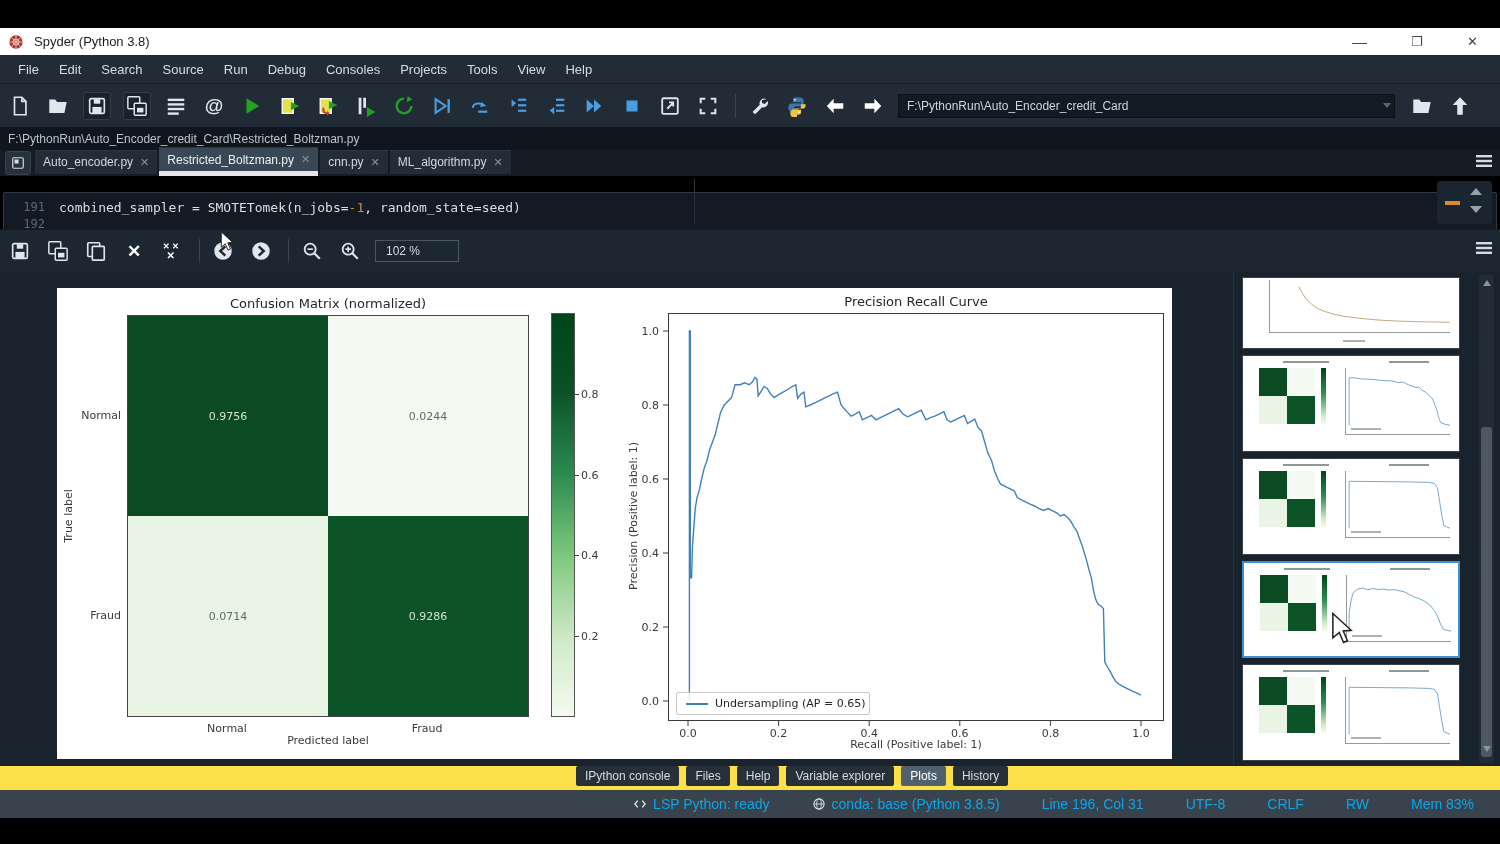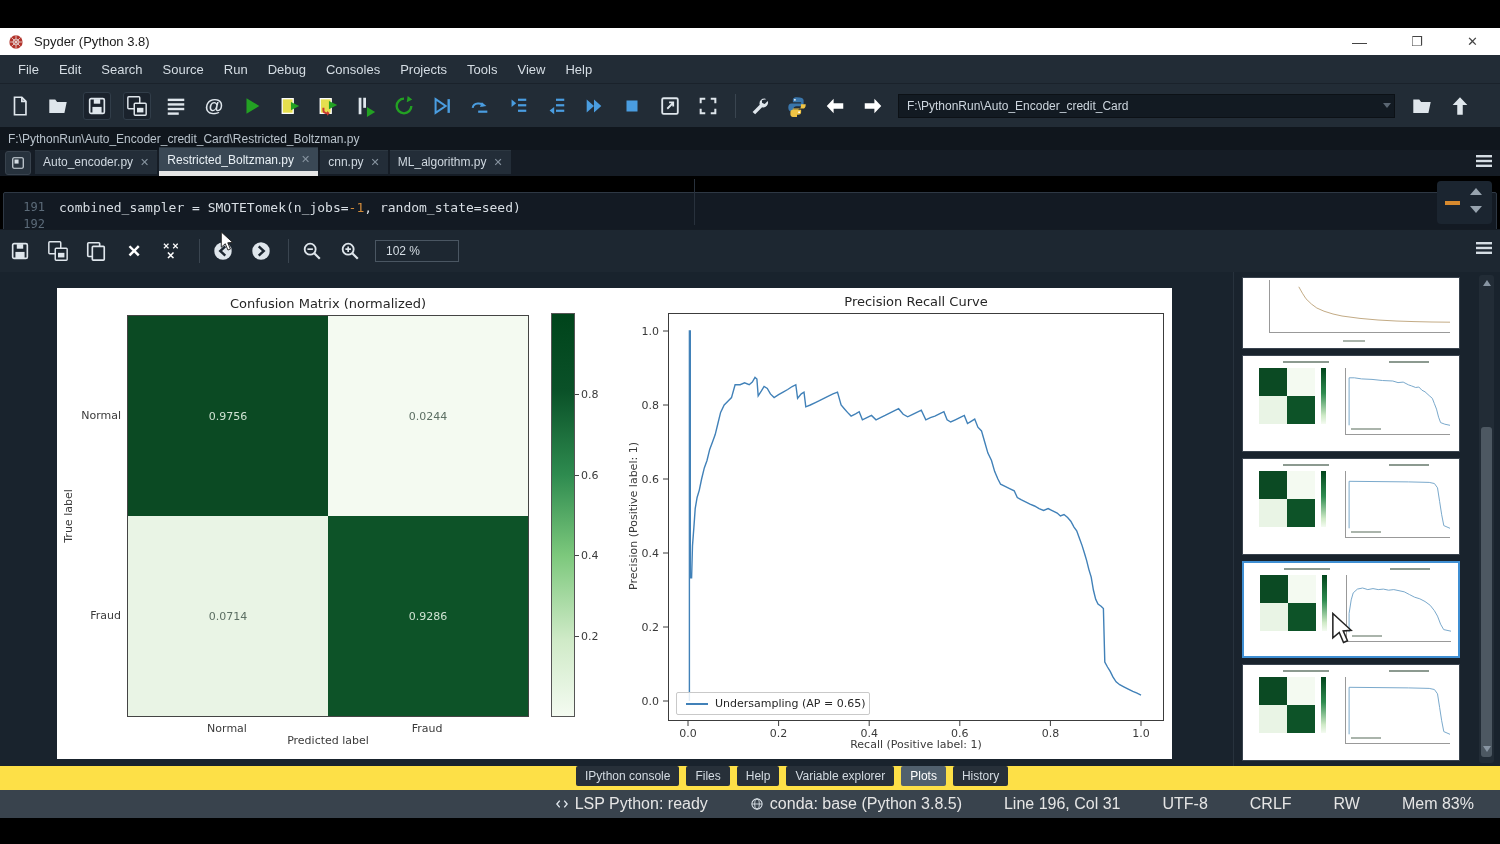--- a/index.html
+++ b/index.html
@@ -68,21 +68,21 @@
   #scroll-thumb{left:1481px;top:155px;width:11px;height:330px;background:#4d5862;border-radius:3px;}
   .sb-arrow{position:absolute;left:1483px;width:0;height:0;border-left:4px solid transparent;border-right:4px solid transparent;}
   #sb-up{top:8px;border-bottom:6px solid #8895a2;}
   #sb-down{top:474px;border-top:6px solid #8895a2;}
   
   #bottom-tabs{left:0;top:766px;width:1500px;height:24px;background:#fde047;display:flex;align-items:flex-start;}
   .btab{margin-right:7px;padding:3px 9px;background:#273039;color:#d3dbe2;font-size:12px;border-radius:2px;}
   .btab.active{background:#51606d;color:#ffffff;}
   
   #statusbar{left:0;top:790px;width:1500px;height:28px;background:#39434d;display:flex;align-items:center;justify-content:flex-end;padding-right:26px;box-sizing:border-box;column-gap:42px;}
-  .status-item{display:flex;align-items:center;gap:6px;color:#e5e5e5;font-size:16px;white-space:nowrap;}
+  .status-item{display:flex;align-items:center;gap:6px;color:#0ea5e9;font-size:14px;white-space:nowrap;}
   
   .cursor{position:absolute;pointer-events:none;}
 </style>
 </head>
 <body>
 
 <div id="screen">
 
   <div class="abs" style="left:0;top:0;width:1500px;height:28px;background:#000;"></div>
   <div class="abs" style="left:0;top:818px;width:1500px;height:26px;background:#000;"></div>

